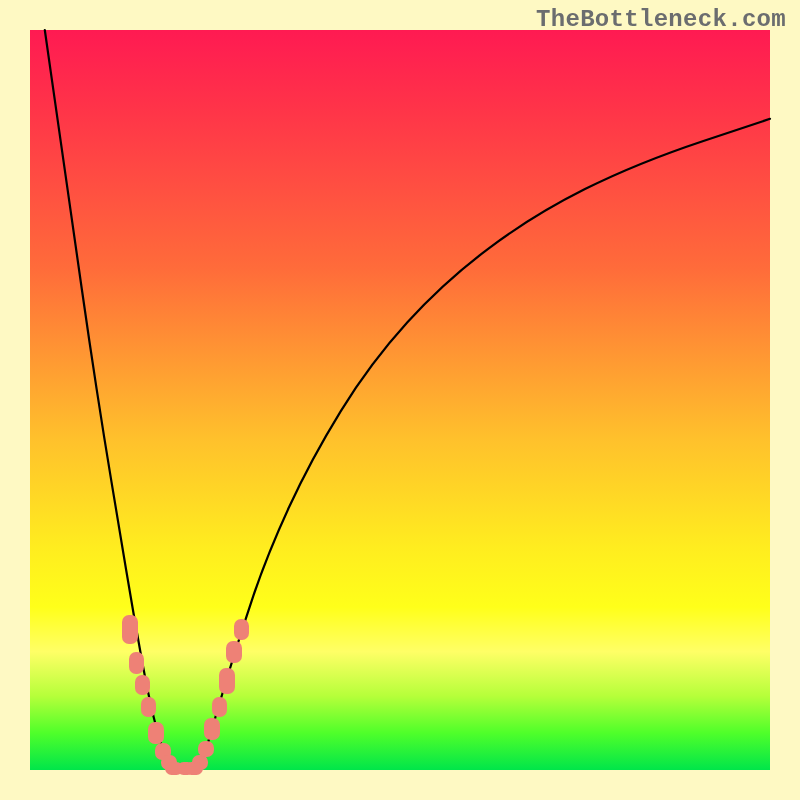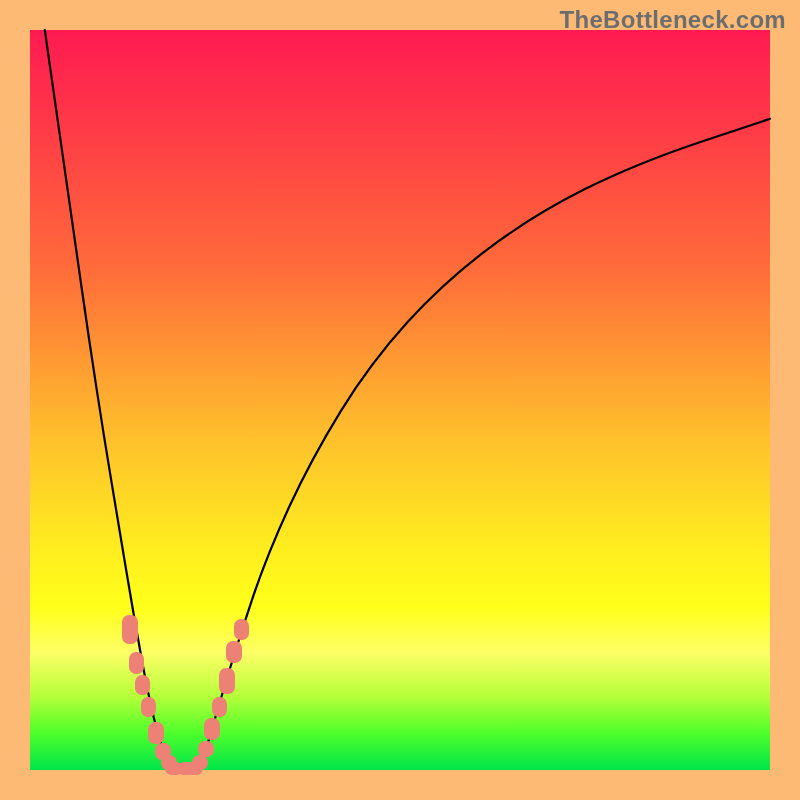--- a/index.html
+++ b/index.html
@@ -8,21 +8,22 @@
     width: 800px;
     height: 800px;
     background: #000;
     font-family: Arial, Helvetica, sans-serif;
     overflow: hidden;
   }
   .stage {
     position: relative;
     width: 800px;
     height: 800px;
-    background: #fdba74;
+    background: #fef9c3;
+    font-family: Liberation Mono, monospace;
   }
   .plot-area {
     position: absolute;
     left: 30px;
     top: 30px;
     width: 740px;
     height: 740px;
     
     background: linear-gradient(
       to bottom,

